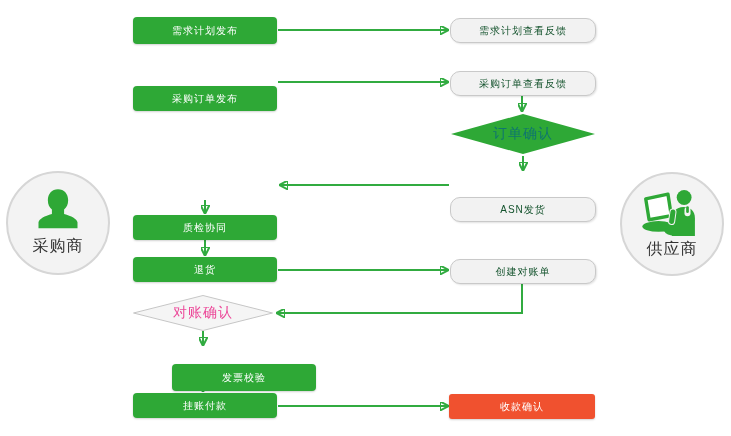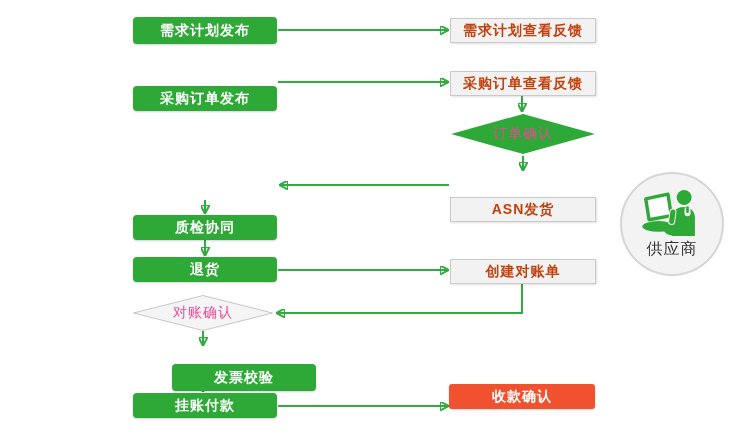--- a/index.html
+++ b/index.html
@@ -4,42 +4,42 @@
 <style>
   html,body{margin:0;padding:0;background:#ffffff;}
   .canvas{
     position:relative;width:731px;height:436px;background:#ffffff;overflow:hidden;
     font-family:"Liberation Sans","DejaVu Sans",sans-serif;
   }
   .connectors{position:absolute;left:0;top:0;z-index:1;}
   .connectors path{fill:none;stroke:#31ab40;stroke-width:2;}
   .node{
     position:absolute;z-index:2;display:flex;align-items:center;justify-content:center;
-    font-size:14px;letter-spacing:1px;box-sizing:border-box;font-weight:bold;
+    font-size:10px;letter-spacing:1px;box-sizing:border-box;
   }
   .node-green{
     background:#2ea836;color:#ffffff;border-radius:4px;
     box-shadow:0 1px 2px rgba(0,0,0,.18);
   }
   .node-gray{
-    background:#f2f2f2;color:#c2410c;border:1px solid #c9c9c9;border-radius:0;
+    background:#f2f2f2;color:#14532d;border:1px solid #c9c9c9;border-radius:10px;
     box-shadow:1px 1px 2px rgba(0,0,0,.12);
   }
   .node-red{
     background:#f0512f;color:#ffffff;border-radius:3px;
     box-shadow:0 1px 2px rgba(0,0,0,.18);
   }
   .diamond{position:absolute;z-index:2;}
   .diamond svg{position:absolute;left:0;top:0;width:100%;height:100%;}
   .diamond .dlabel{
     position:absolute;left:0;top:0;width:100%;height:100%;
     display:flex;align-items:center;justify-content:center;
     font-size:14px;letter-spacing:1px;
   }
-  .diamond-green .dlabel{color:#ec4899;}
+  .diamond-green .dlabel{color:#0f766e;}
   .diamond-white .dlabel{color:#ec4899;}
   .actor{
     position:absolute;z-index:2;border-radius:50%;background:#f3f3f3;
     border:2px solid #d6d6d6;box-sizing:border-box;
     display:flex;flex-direction:column;align-items:center;justify-content:center;
   }
   .actor .alabel{font-size:16px;color:#333333;letter-spacing:1px;margin-top:1px;}
   .actor .aicon{line-height:0;}
 </style>
 </head>
@@ -60,20 +60,28 @@
     <path d="M449,185 H280" marker-end="url(#ah)"></path>
     <path d="M205,200 V213" marker-end="url(#ah)"></path>
     <path d="M205,240 V255" marker-end="url(#ah)"></path>
     <path d="M278,270 H448" marker-end="url(#ah)"></path>
     <path d="M522,284 V313 H277" marker-end="url(#ah)"></path>
     <path d="M203,331 V345" marker-end="url(#ah)"></path>
     <path d="M203,374 V391" marker-end="url(#ah)"></path>
     <path d="M278,406 H448" marker-end="url(#ah)"></path>
   </svg>
 
+  <div class="actor" style="left:6px;top:171px;width:104px;height:104px;">
+    <span class="aicon">
+      <svg width="52" height="46" viewBox="0 0 64 56">
+        <path fill="#2ea836" d="M32,0 C39.5,0 44.5,5.5 44.5,13.5 C44.5,18.5 42.5,22.5 39.5,25 L39.5,30.5 C48.5,33 55,36.5 56,40.5 L56,48 L8,48 L8,40.5 C9,36.5 15.5,33 24.5,30.5 L24.5,25 C21.5,22.5 19.5,18.5 19.5,13.5 C19.5,5.5 24.5,0 32,0 Z"></path>
+      </svg>
+    </span>
+    <span class="alabel">采购商</span>
+  </div>
 
   <div class="actor" style="left:620px;top:172px;width:104px;height:104px;">
     <span class="aicon">
       <svg width="62" height="50" viewBox="0 0 92 72">
         <ellipse cx="26" cy="56" rx="24" ry="8" fill="#2ea836"></ellipse>
         <polygon points="7,15 40,8 45,40 12,46" fill="#ffffff" stroke="#2ea836" stroke-width="5" stroke-linejoin="round"></polygon>
         <ellipse cx="52" cy="63" rx="17" ry="7" fill="#2ea836"></ellipse>
         <circle cx="64" cy="13" r="11" fill="#2ea836"></circle>
         <path d="M46,70 L46,48 C46,34 52,27 63,27 C73,27 80,33 80,43 L80,70 Z" fill="#2ea836"></path>
         <rect x="64.5" y="27" width="9" height="14" rx="4.5" fill="#f3f3f3"></rect>
@@ -88,21 +96,21 @@
   <div class="node node-green" style="left:133px;top:70px;width:144px;height:25px;margin-top:16px;">采购订单发布</div>
   <div class="node node-green" style="left:133px;top:257px;width:144px;height:25px;">退货</div>
   <div class="node node-green" style="left:133px;top:215px;width:144px;height:25px;">质检协同</div>
   <div class="node node-green" style="left:133px;top:364px;width:144px;height:27px;margin-left:39px;">发票校验</div>
   <div class="node node-green" style="left:133px;top:393px;width:144px;height:25px;">挂账付款</div>
 
   <div class="node node-gray" style="left:450px;top:18px;width:146px;height:25px;">需求计划查看反馈</div>
   <div class="node node-gray" style="left:450px;top:71px;width:146px;height:25px;">采购订单查看反馈</div>
   <div class="node node-gray" style="left:450px;top:173px;width:146px;height:25px;margin-top:24px;">ASN发货</div>
   <div class="node node-gray" style="left:450px;top:259px;width:146px;height:25px;">创建对账单</div>
-  <div class="node node-red" style="left:449px;top:384px;width:146px;height:25px;">收款确认</div>
+  <div class="node node-red" style="left:449px;top:394px;width:146px;height:25px;">收款确认</div>
 
   <div class="diamond diamond-green" style="left:451px;top:114px;width:144px;height:40px;">
     <svg viewBox="0 0 144 40" preserveAspectRatio="none">
       <polygon points="72,0 144,20 72,40 0,20" fill="#2ea836"></polygon>
     </svg>
     <span class="dlabel">订单确认</span>
   </div>
 
   <div class="diamond diamond-white" style="left:133px;top:295px;width:140px;height:36px;">
     <svg viewBox="0 0 140 36" preserveAspectRatio="none">

